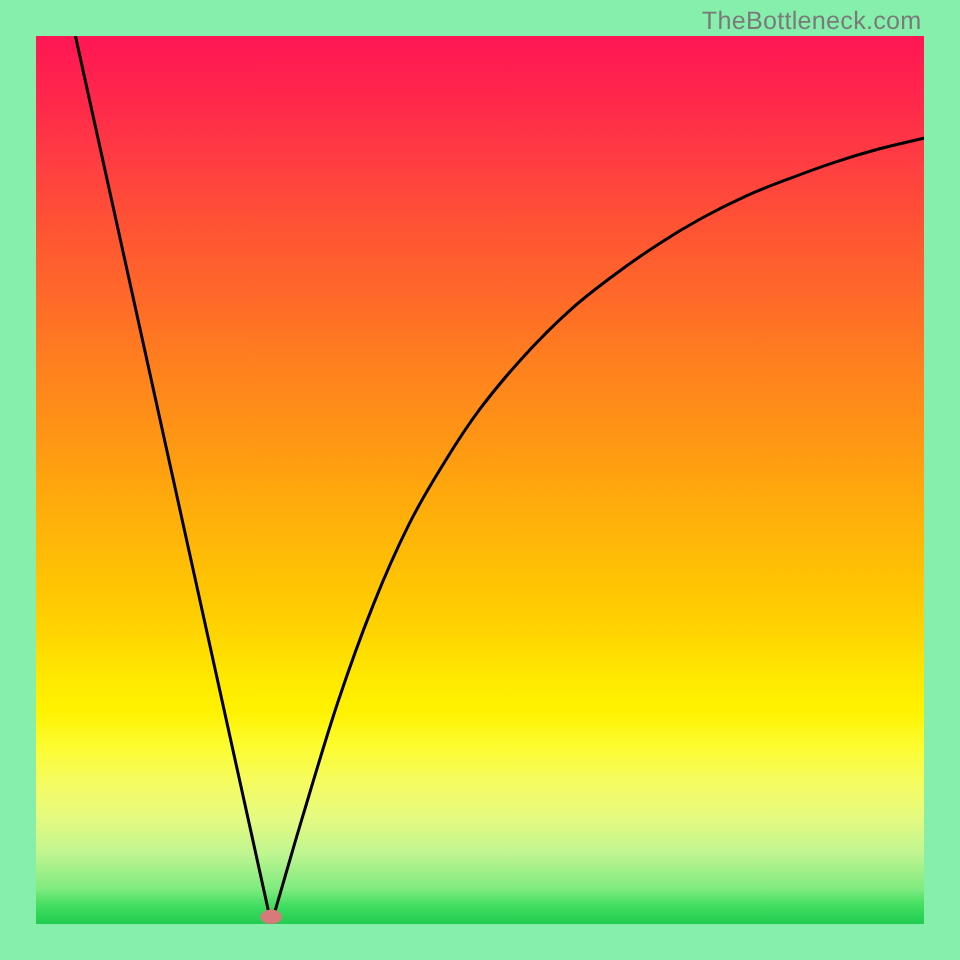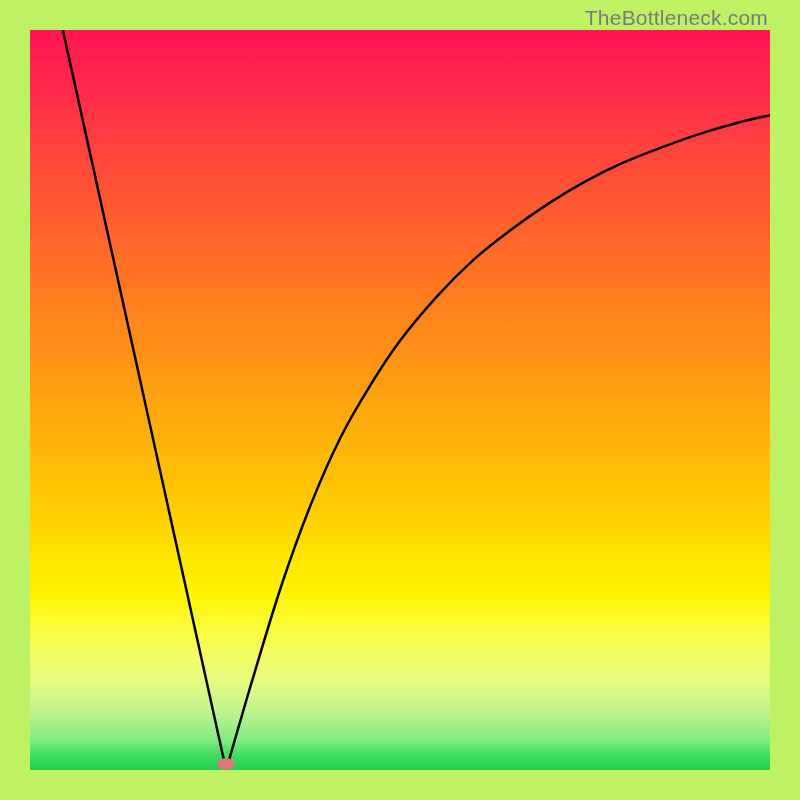--- a/index.html
+++ b/index.html
@@ -3,21 +3,21 @@
 <meta charset="utf-8">
 <style>
   * { margin: 0; padding: 0; box-sizing: border-box; }
   html, body { width: 800px; height: 800px; overflow: hidden; }
   body { background: #000; font-family: Arial, sans-serif; }
   
   .chart-container {
     position: relative;
     width: 800px;
     height: 800px;
-    background: #bef264;
+    background: #86efac;
     padding-left: 40px;
   }
   
   .plot-area {
     position: absolute;
     left: 30px;
     top: 30px;
     width: 740px;
     height: 740px;
     background: linear-gradient(to bottom,

